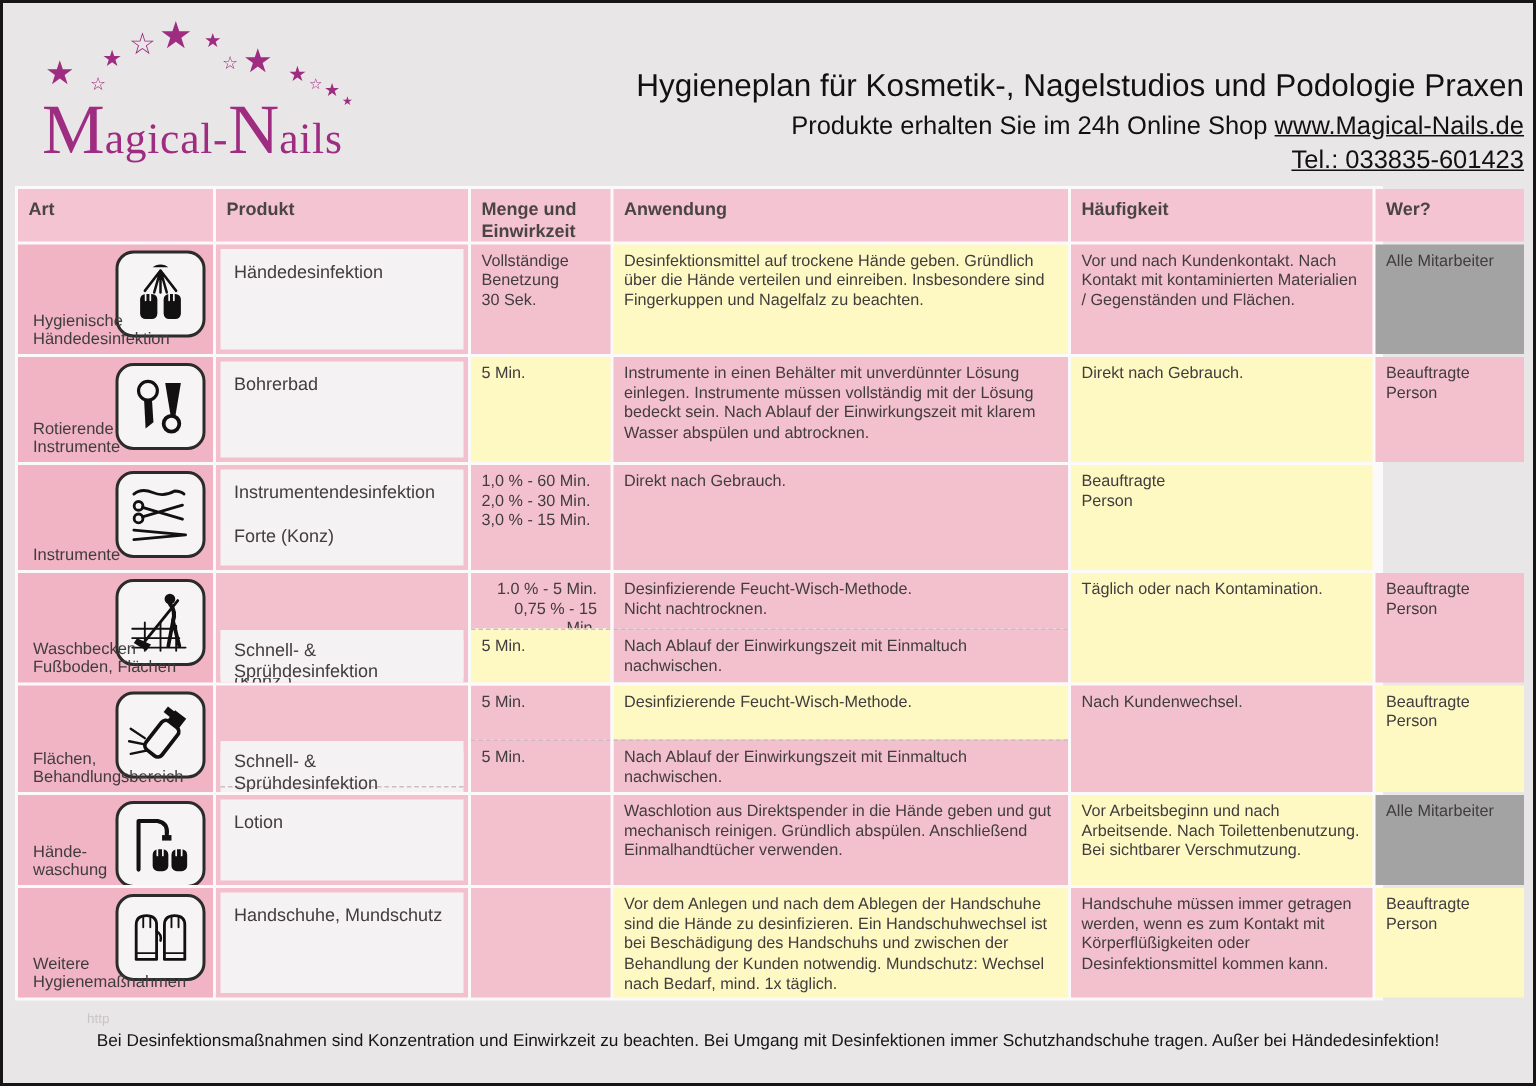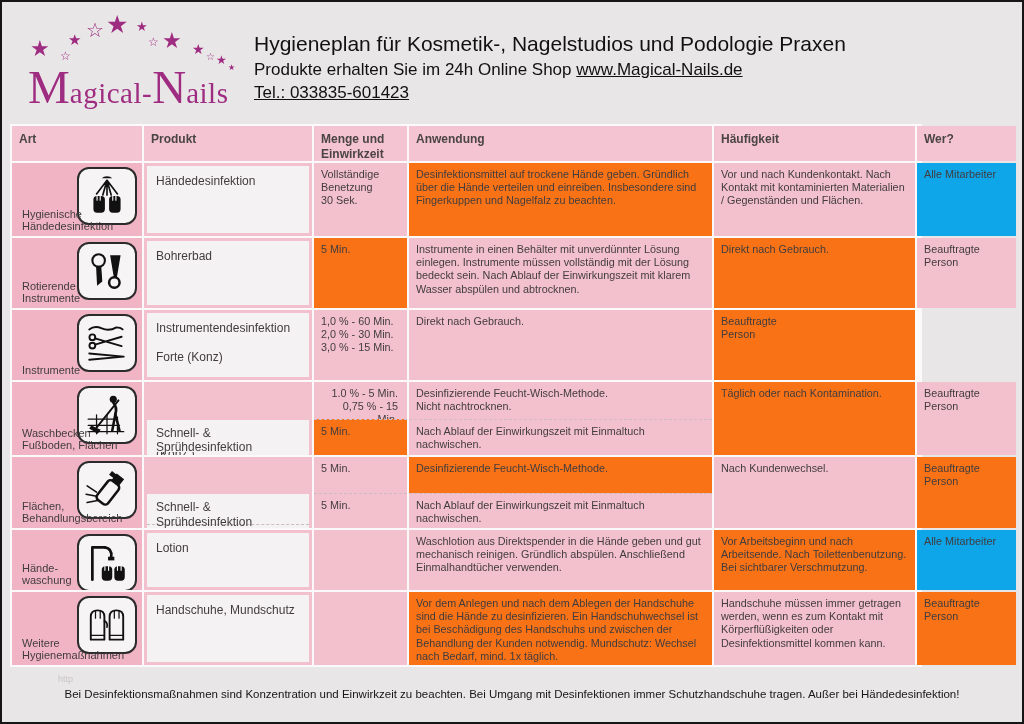--- a/index.html
+++ b/index.html
@@ -5,34 +5,34 @@
   html,body{margin:0;padding:0;}
   body{font-family:"Liberation Sans",sans-serif;background:#777;}
   .page{position:relative;width:1024px;height:724px;background:#e9e6e7;border:2px solid #161616;box-sizing:border-box;overflow:hidden;}
 
   
   .logo{position:absolute;left:18px;top:6px;width:240px;height:112px;}
   .logo .star{position:absolute;color:#9e2c81;line-height:1;}
   .logo-text{position:absolute;left:8px;top:52px;white-space:nowrap;color:#9e2c81;font-family:"Liberation Serif",serif;}
   .logo-text .big{font-size:47px;}
   .logo-text .small{font-size:29px;letter-spacing:.5px;}
-  .head-text{position:absolute;left:252px;top:30px;width:762px;text-align:left;color:#111;}
+  .head-text{position:absolute;left:252px;top:44px;width:762px;text-align:right;color:#111;}
   .h-title{font-size:21px;margin:0 0 4px 0;}
   .h-sub{font-size:17px;margin:0 0 3px 0;}
   .h-sub a{color:#111;text-decoration:underline;}
   .h-tel{font-size:17px;margin:0;text-decoration:underline;}
 
   
   .tbl{position:absolute;left:8px;top:122px;width:912px;height:543px;background:#fbf9fa;padding:2px;box-sizing:border-box;display:flex;flex-direction:column;gap:2px;}
   .trow{display:grid;grid-template-columns:130px 168px 93px 303px 201px 99px;gap:2px;}
   .rh{height:35px;} .r1{height:73px;} .r2{height:70px;} .r3{height:70px;}
   .r4{height:73px;} .r5{height:71px;} .r6{height:60px;} .r7{height:73px;}
   .cell{position:relative;overflow:hidden;color:#413c3e;font-size:10.8px;line-height:1.22;}
-  .bg-h{background:#f4c4d2;} .bg-p{background:#f3c0ce;} .bg-l{background:#f97316;}
-  .bg-lp{background:#0ea5e9;} .bg-a{background:#f1b4c5;}
+  .bg-h{background:#f4c4d2;} .bg-p{background:#f3c0ce;} .bg-l{background:#fef9c3;}
+  .bg-lp{background:#a3a3a3;} .bg-a{background:#f1b4c5;}
   .hcell{font-weight:bold;font-size:12px;color:#4a4446;padding:6px 7px;box-sizing:border-box;}
   .txt{padding:5px 7px;box-sizing:border-box;white-space:pre-line;}
   .art-label{position:absolute;left:10px;bottom:3px;font-size:11px;white-space:pre-line;line-height:1.15;}
   .icon-box{position:absolute;top:4px;right:5px;width:60px;height:58px;background:#f7f4f5;border:2px solid #2b2b2b;border-radius:12px;box-sizing:border-box;display:flex;align-items:center;justify-content:center;}
   .icon-box svg{width:48px;height:46px;}
   .pbox{position:absolute;left:3px;right:3px;background:#f5f2f3;box-sizing:border-box;}
   .pbox .plabel{padding:8px 9px;font-size:12px;white-space:pre-line;}
   .pfull{top:3px;bottom:3px;}
   .ptop{top:3px;height:45%;margin-top:41px;} .pbot{top:calc(45% + 5px);bottom:3px;}
   .pbot .plabel,.ptop .plabel{padding:6px 9px;}

